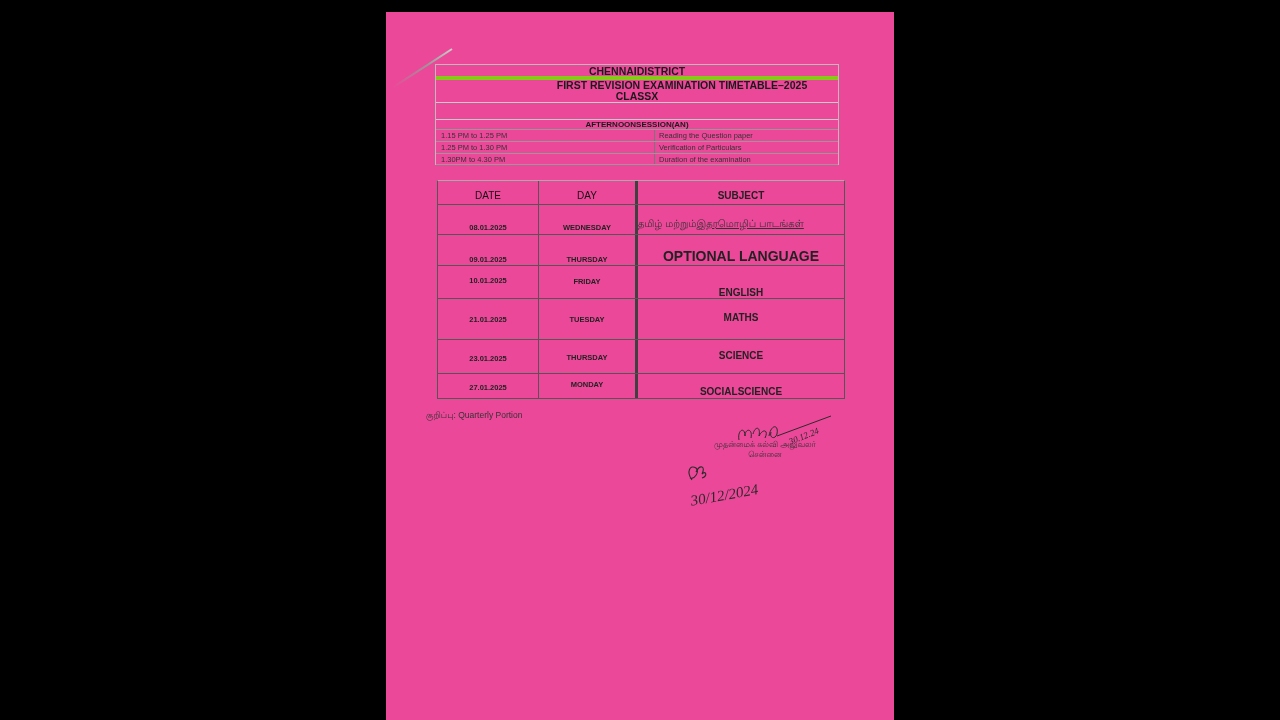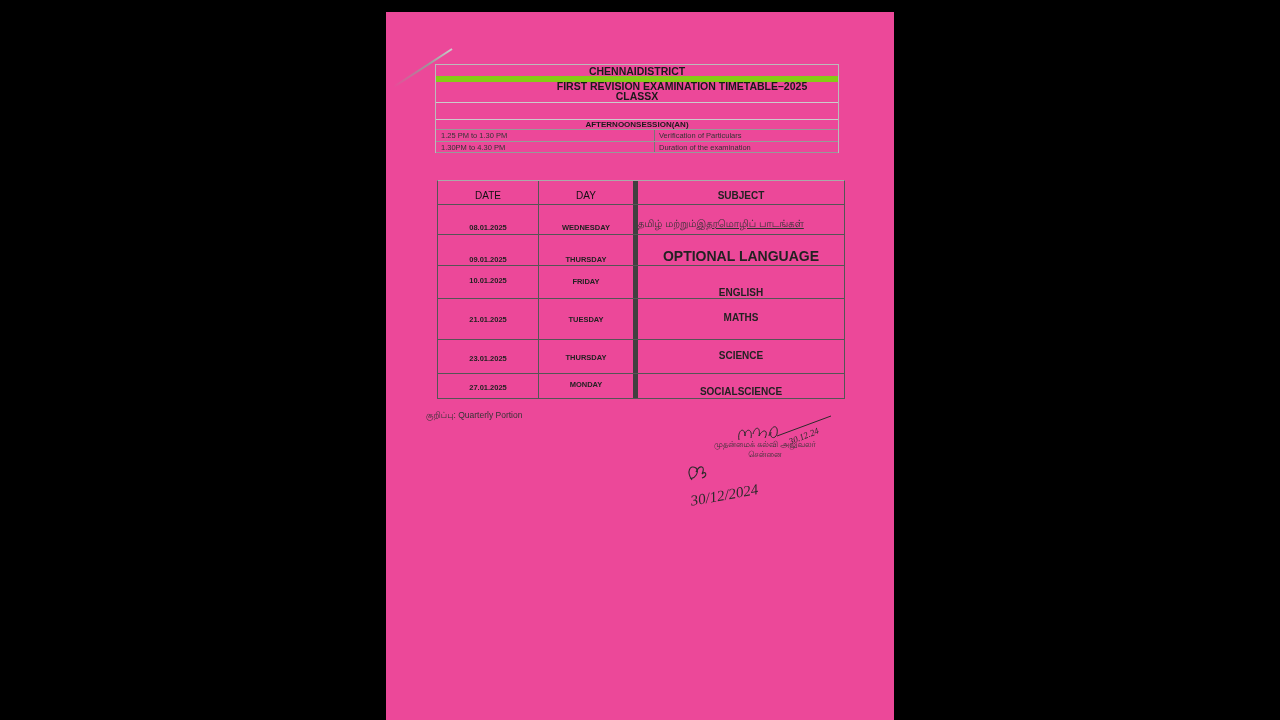--- a/index.html
+++ b/index.html
@@ -20,21 +20,21 @@
     
     .hdr {
       position: absolute; left: 49px; top: 52px; width: 404px;
       border-left: 1px solid #bbb; border-right: 1px solid #bbb;
     }
     .hdr-row {
       display: flex; align-items: center; justify-content: center;
       border-top: 1px solid #bbb; font-weight: bold; color: #1a1a1a;
     }
     .hdr-row.district { height: 12px; font-size: 10.5px; }
-    .hdr-row.title { height: 14px; font-size: 10.5px; padding-left: 90px; border-top: 6px solid #84cc16; }
+    .hdr-row.title { height: 14px; font-size: 10.5px; padding-left: 90px; border-top: 4px solid #84cc16; }
     .hdr-row.classx { height: 12px; font-size: 10.5px; border-top: none; }
     .hdr-row.blank { height: 9px; border-top: 1px solid #ccc; }
     .hdr-row.session { height: 10px; font-size: 8px; border-top: 1px solid #ccc; align-items: flex-end; margin-top: 8px; }
     .sched-row {
       display: flex; height: 12px; border-top: 1px solid #999; font-size: 7.5px; color: #333;
     }
     .sched-row:last-child { border-bottom: 1px solid #999; }
     .sched-time { width: 219px; padding-left: 5px; display: flex; align-items: center; border-right: 1px solid #777; }
     .sched-desc { flex: 1; padding-left: 4px; display: flex; align-items: center; }
 
@@ -43,21 +43,21 @@
       position: absolute; left: 51px; top: 168px; width: 408px;
       border: 1px solid #555; border-top: 1px solid #aaa;
     }
     .tt-row { display: flex; border-top: 1px solid #555; }
     .tt-row:first-child { border-top: none; }
     .tt-cell {
       position: relative; display: flex; justify-content: center;
       font-weight: bold; color: #222;
     }
     .c-date { width: 101px; border-right: 1px solid #555; font-size: 7.5px; }
-    .c-day { width: 99px; border-right: 5px solid #404040; font-size: 7.5px; }
+    .c-day { width: 99px; border-right: 3px solid #404040; font-size: 7.5px; }
     .c-subj { flex: 1; font-size: 9.5px; }
     .tt-head .tt-cell { align-items: flex-end; padding-bottom: 3px; font-size: 10px; }
     .tt-head .c-date, .tt-head .c-day { font-size: 10px; font-weight: normal; color: #111; }
     .tt-head .c-subj { font-weight: bold; }
 
     .tamil-subj { flex-direction: row; align-items: center; justify-content: center; font-weight: normal; font-size: 10px; line-height: 9px; color: #333; }
 
     .note {
       position: absolute; left: 40px; top: 398px; font-size: 8.5px; color: #333;
     }
@@ -77,20 +77,24 @@
 
 <div class="page">
   <div class="fold"></div>
 
   <div class="hdr">
     <div class="hdr-row district">CHENNAIDISTRICT</div>
     <div class="hdr-row title">FIRST REVISION EXAMINATION TIMETABLE–2025</div>
     <div class="hdr-row classx">CLASSX</div>
     <div class="hdr-row blank"></div>
     <div class="hdr-row session">AFTERNOONSESSION(AN)</div>
+    <div class="sched-row">
+      <div class="sched-time">1.15 PM to 1.25 PM</div>
+      <div class="sched-desc">Reading the Question paper</div>
+    </div>
     <div class="sched-row">
       <div class="sched-time">1.25 PM to 1.30 PM</div>
       <div class="sched-desc">Verification of Particulars</div>
     </div>
     <div class="sched-row">
       <div class="sched-time">1.30PM to 4.30 PM</div>
       <div class="sched-desc">Duration of the examination</div>
     </div>
   </div>
 

